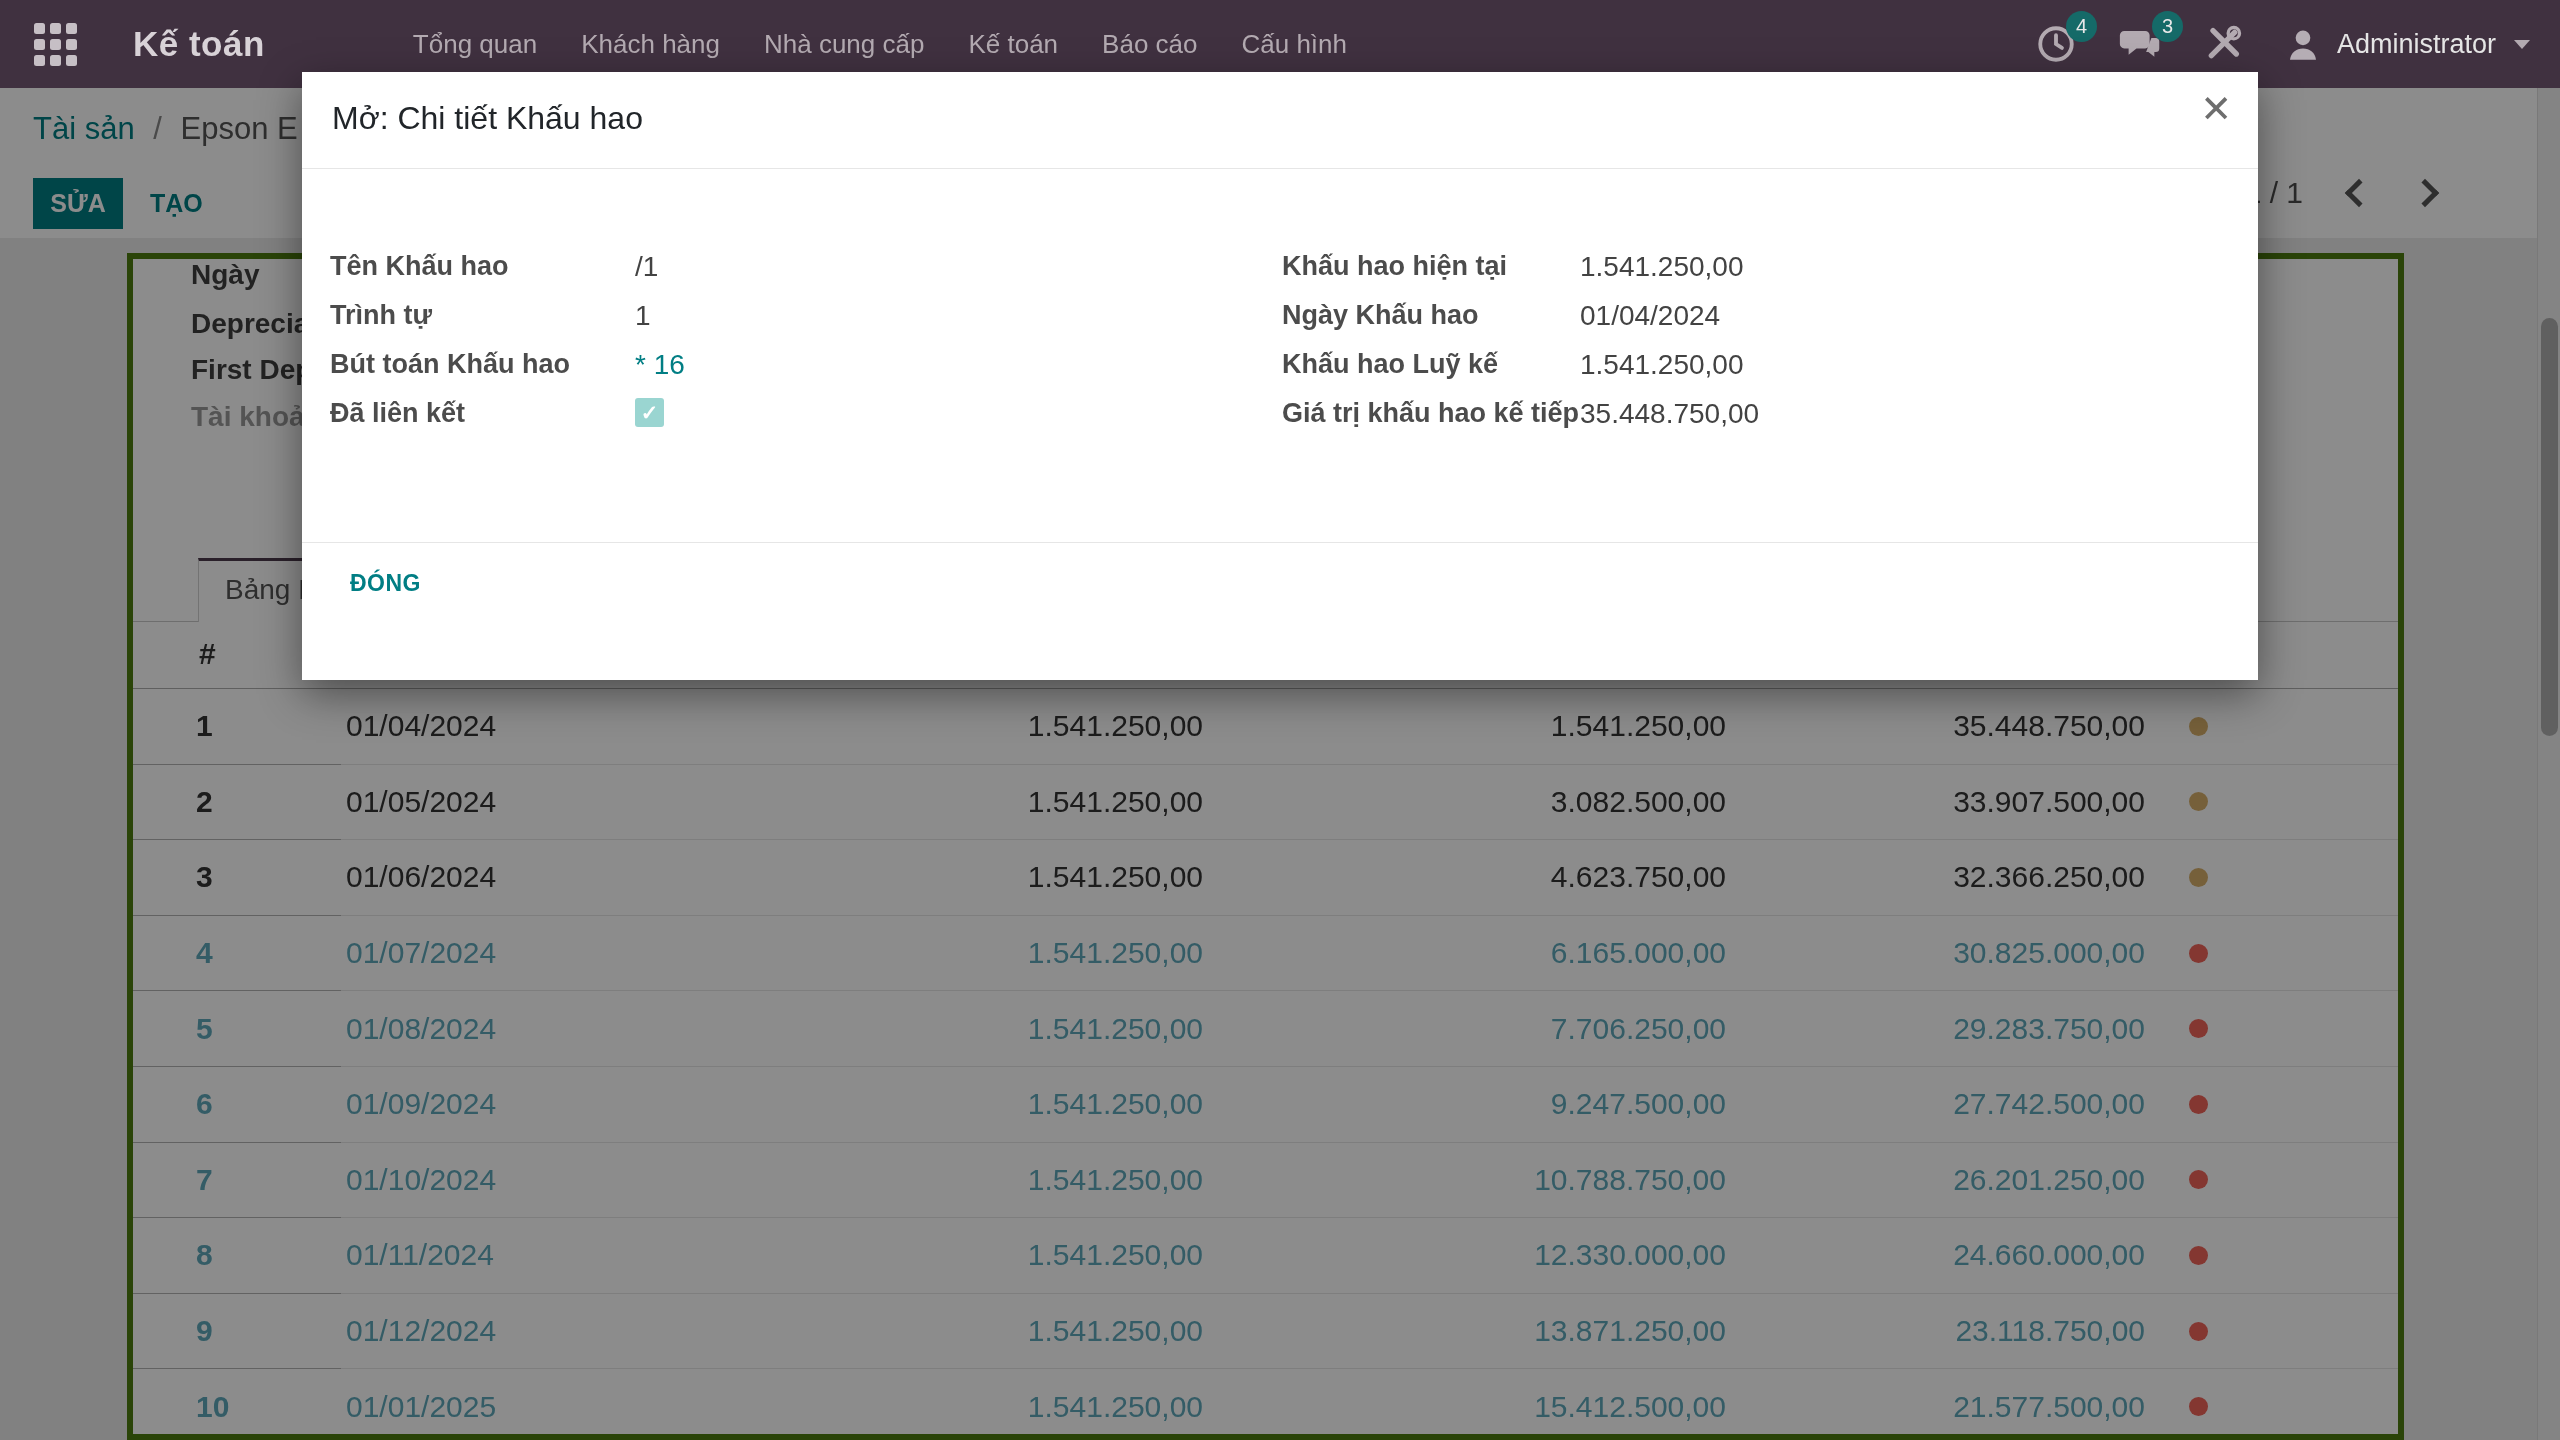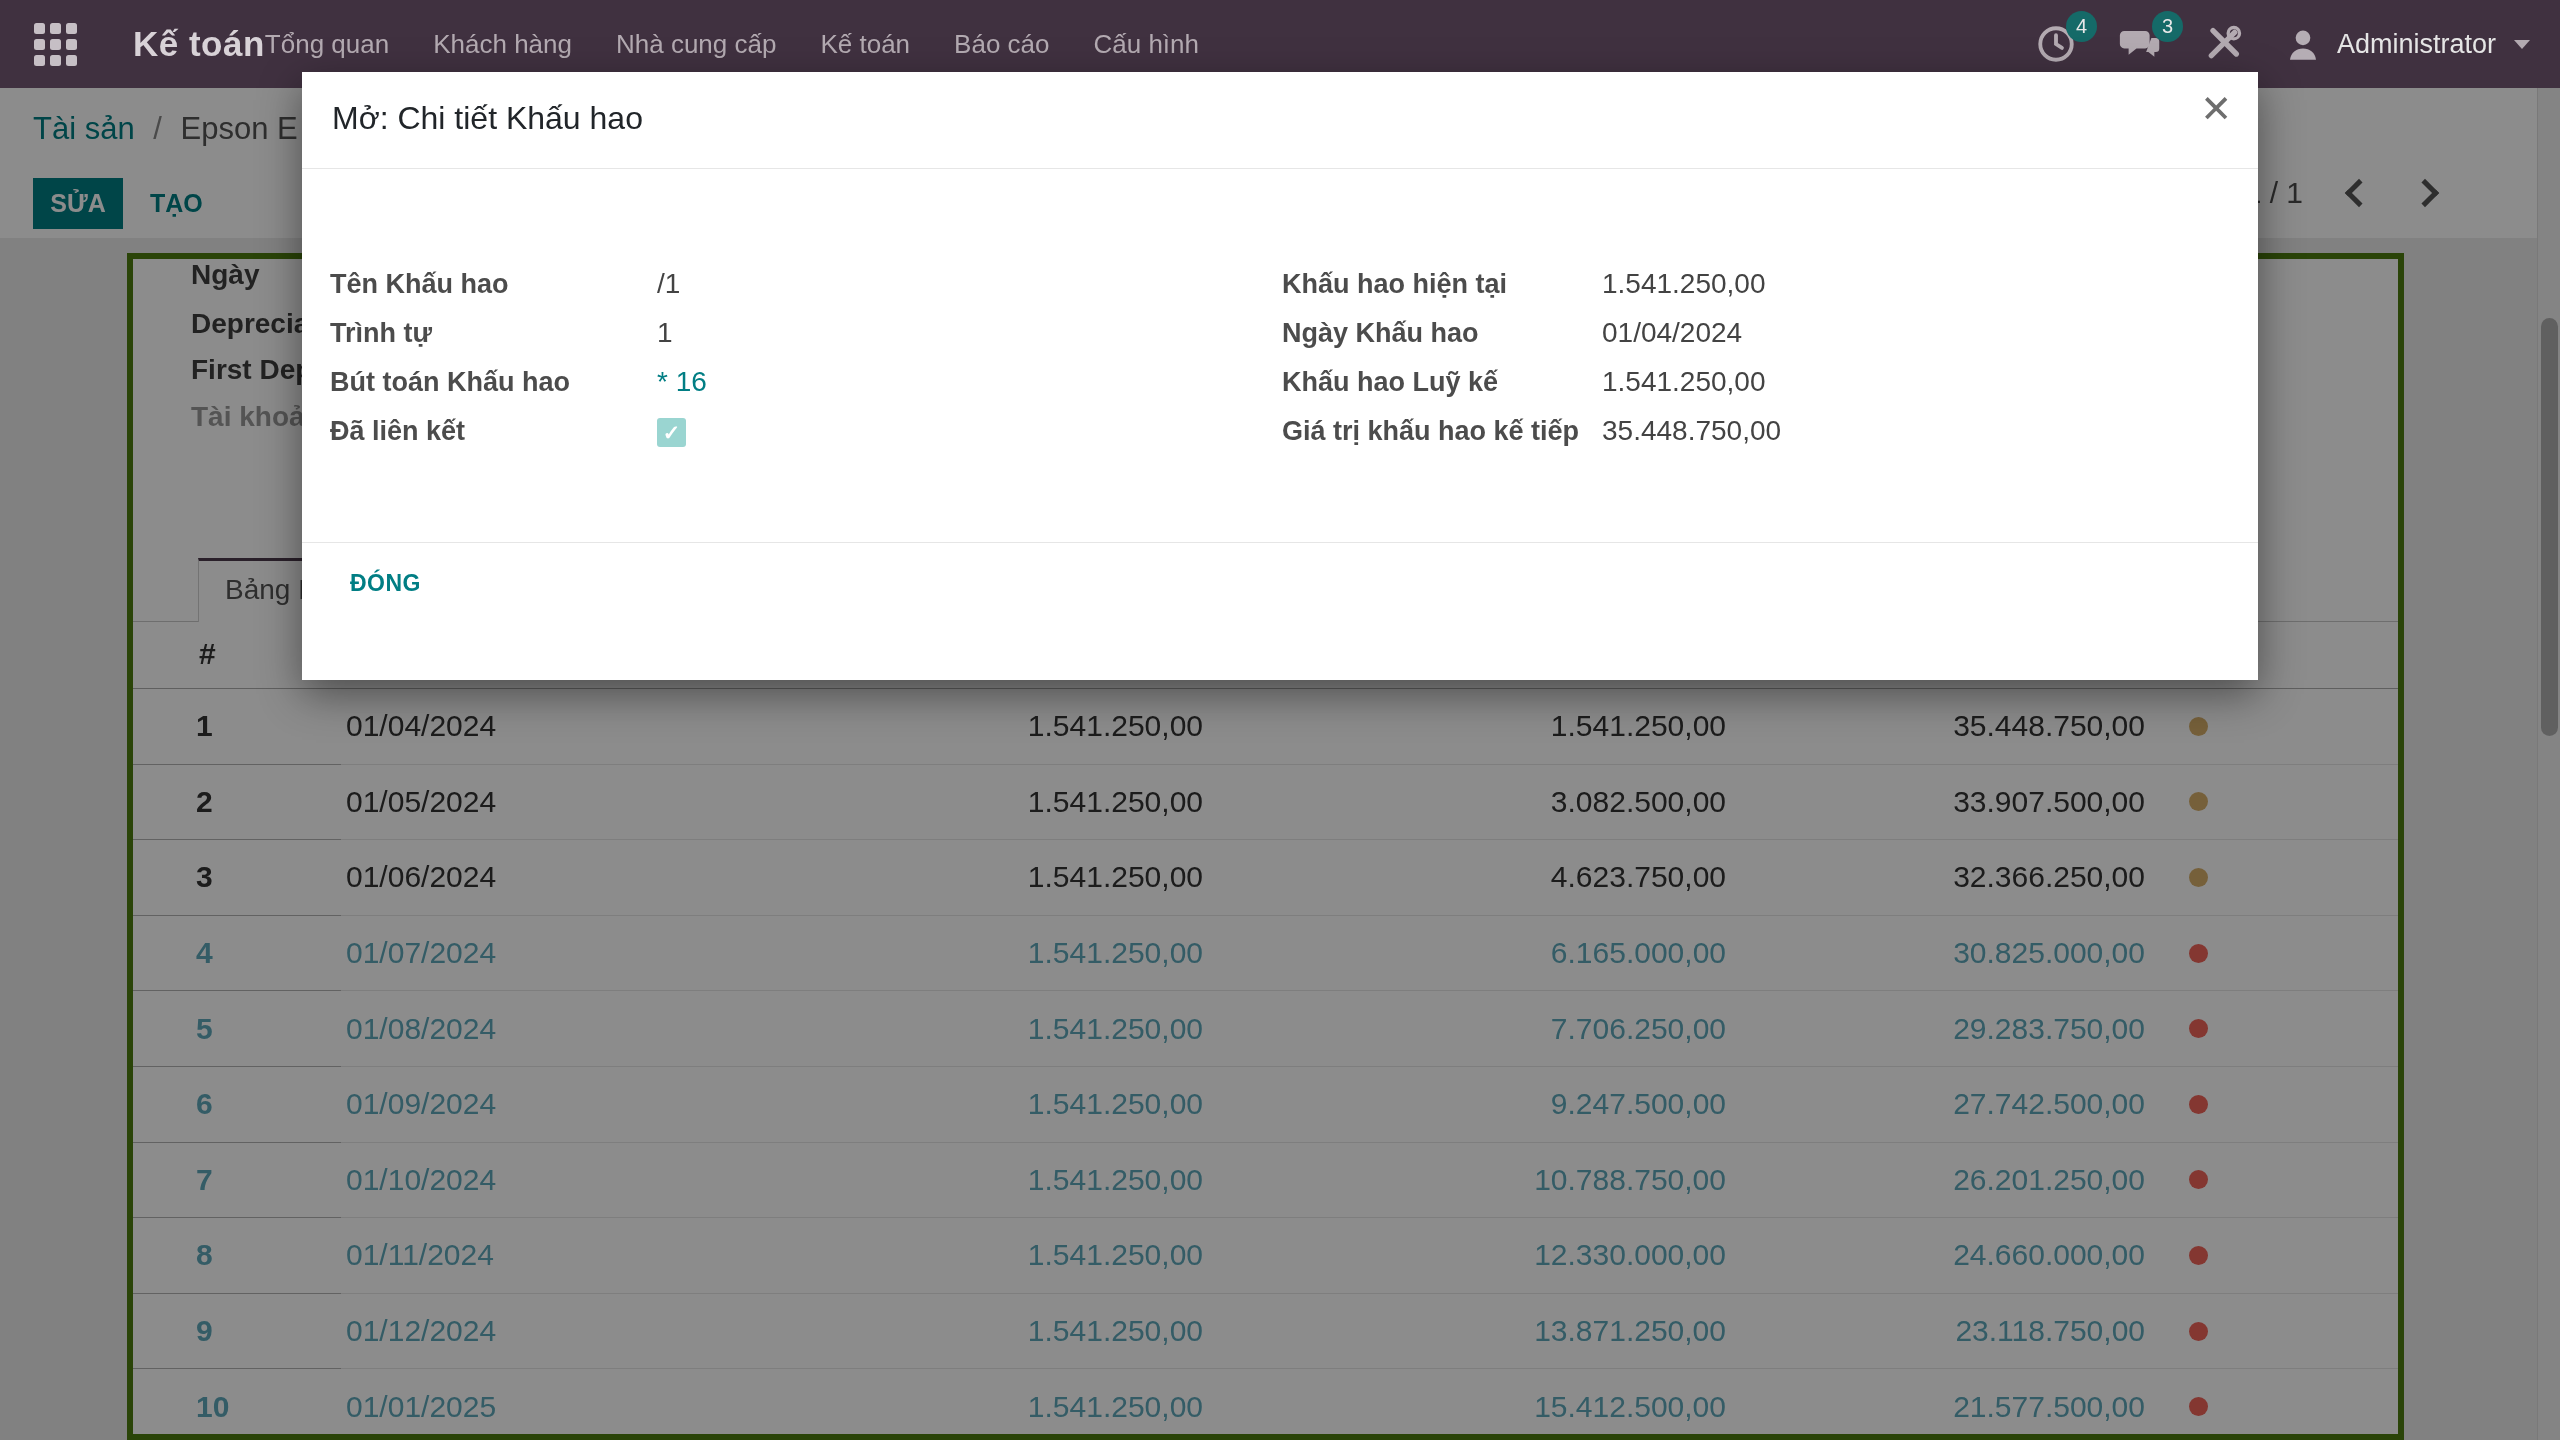--- a/index.html
+++ b/index.html
@@ -6,21 +6,21 @@
   html,body { width:2560px; height:1440px; overflow:hidden; }
   body { position:relative; font-family:"Liberation Sans", sans-serif; background:#ececec; }
 
   
   .navbar { position:absolute; left:0; top:0; width:2560px; height:88px;
             background:#403140; display:flex; align-items:center; z-index:30; }
   .apps-grid { margin-left:34px; display:grid; grid-template-columns:repeat(3,11px);
                grid-template-rows:repeat(3,11px); gap:5px; cursor:pointer; }
   .apps-grid i { background:#c6bfc5; border-radius:2.5px; display:block; }
   .brand { margin-left:56px; font-size:35px; font-weight:bold; color:#d8d2d7; letter-spacing:.5px; }
-  .nav-menu { display:flex; gap:44px; }
+  .nav-menu { display:flex; gap:44px; margin-left:148px; }
   .nav-menu .nav-item { font-size:26px; color:#b3aab1; cursor:pointer; white-space:nowrap; }
   .nav-right { margin-left:auto; margin-right:30px; display:flex; align-items:center; gap:40px; }
   .icon-wrap { position:relative; color:#b3aab1; display:flex; align-items:center; cursor:pointer; }
   .badge { position:absolute; top:-12px; right:-20px; min-width:31px; height:31px; border-radius:16px;
            background:#156a68; color:#e8e8e8; font-size:20px; display:flex; align-items:center;
            justify-content:center; padding:0 6px; }
   .user { display:flex; align-items:center; gap:14px; cursor:pointer; }
   .user-name { font-size:27px; color:#e5e5e5; }
   .caret { width:0; height:0; border-left:8px solid transparent; border-right:8px solid transparent;
            border-top:9px solid #b3aab1; margin-left:4px; }
@@ -81,21 +81,21 @@
               background:rgba(0,0,0,.45); z-index:40; }
   .modal { position:absolute; left:302px; top:72px; width:1956px; height:608px; background:#fff;
            box-shadow:0 14px 40px rgba(0,0,0,.45); z-index:50; }
   .modal-header { position:relative; height:97px; border-bottom:1px solid #e6e6e6; }
   .modal-title { position:absolute; left:30px; top:28px; font-size:32px; color:#212529; }
   .modal-close { position:absolute; right:26px; top:18px; font-size:38px; color:#6e6e6e;
                  background:none; border:none; cursor:pointer; line-height:1; }
   .fields-col { position:absolute; top:179px; }
   .fields-col.left { left:28px; width:930px; }
   .fields-col.right { left:980px; width:900px; }
-  .frow { display:flex; align-items:flex-end; height:49px;gap:22px; }
+  .frow { display:flex; align-items:flex-start; height:49px; }
   .flabel { font-size:27px; font-weight:bold; color:#4c4c4c; }
   .fields-col.left  .flabel { width:305px; }
   .fields-col.right .flabel { width:298px; }
   .fvalue { font-size:28px; color:#434343; }
   .fvalue.link { color:#017e84; cursor:pointer; }
   .checkbox { width:29px; height:29px; background:#9ad5d1; border-radius:3px; display:flex;
               align-items:center; justify-content:center; color:#fff; font-size:21px; font-weight:bold; }
   .modal-footer { position:absolute; left:0; bottom:0; width:100%; height:138px; border-top:1px solid #e6e6e6; }
   .btn-close-modal { margin:27px 0 0 48px; background:none; border:none; color:#017e84;
                      font-size:23px; font-weight:bold; letter-spacing:.5px; cursor:pointer; }

